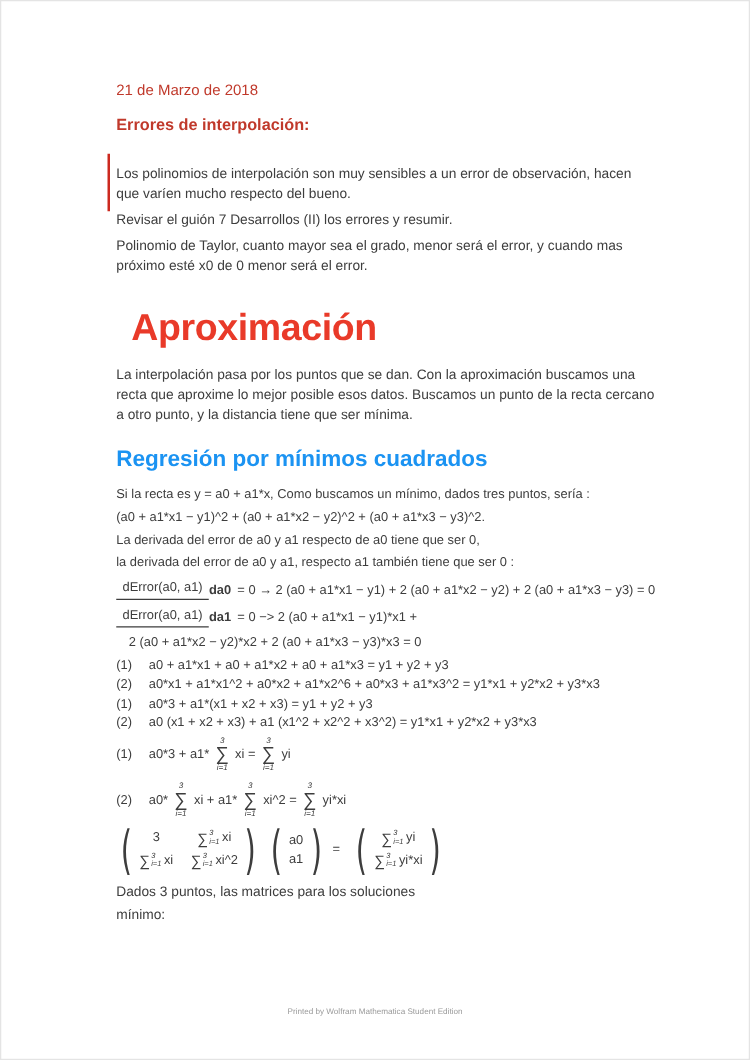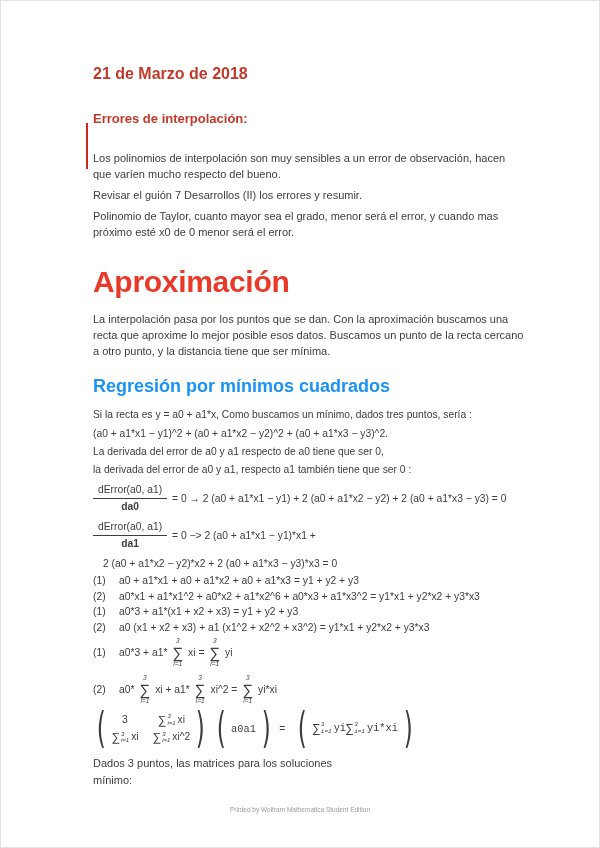--- a/index.html
+++ b/index.html
@@ -10,46 +10,46 @@
   }
   .page{
     position:absolute;inset:0;box-sizing:border-box;
     border:1px solid #e4e4e4;background:#ffffff;
     padding:64px 56px 0 92px;
   }
   .change-bar{
     position:absolute;left:85px;top:122px;width:2px;height:46px;
     background:var(--red_bar,#cc291f);
   }
-  .date{color:var(--red_heading,#c0392b);font-weight:bold;font-size:16px;margin:0 0 28px;}
+  .date{color:var(--red_heading,#c0392b);font-weight:normal;font-size:12px;margin:0 0 13px;}
   .h-small{color:var(--red_heading,#c0392b);font-weight:bold;font-size:13px;margin:0 0 25px;}
   p.body{font-size:11px;line-height:1.45;margin:0 0 5px;max-width:432px;}
-  h1.big{color:var(--red_title,#e93a29);font-size:30px;line-height:1.1;font-weight:bold;margin:24px 0 14px;letter-spacing:-0.3px;}
+  h1.big{color:var(--red_title,#e93a29);font-size:30px;line-height:1.1;font-weight:bold;margin:24px 12px 14px;letter-spacing:-0.3px;}
   h2.blue{color:var(--blue_title,#1b93f2);font-size:18px;line-height:1.15;font-weight:bold;margin:16px 0 12px;}
   p.math{font-size:10.3px;line-height:1.45;margin:0 0 3.5px;white-space:nowrap;}
   p.cont{margin-left:10px;}
   .fracline{display:flex;align-items:center;margin:5px 0 6px;font-size:10.3px;white-space:nowrap;}
-  .frac{display:inline-flex;flex-direction:column;align-items:center;margin-right:5px;line-height:1.35;}
+  .frac{display:inline-flex;flex-direction:row;align-items:center;margin-right:5px;line-height:1.35;}
   .frac .num{padding:0 5px 1px;border-bottom:1px solid var(--body_text,#3d3d3d);}
   .frac .den{padding-top:1px;font-weight:bold;}
   .eqrow{display:flex;align-items:center;margin:0 0 4.5px;font-size:10.3px;white-space:nowrap;}
   .eqrow .lbl{width:26px;flex:0 0 26px;}
   .sumrow{display:flex;align-items:center;gap:4px;margin:4px 0 6px;font-size:10.3px;white-space:nowrap;}
   .sumrow .lbl{width:22px;flex:0 0 22px;}
   .bigsum{display:inline-flex;flex-direction:column;align-items:center;line-height:1;margin:0 1px;}
   .bigsum .lim{font-size:6.5px;font-style:italic;line-height:1.2;}
   .bigsum .sig{font-size:15px;line-height:1;}
   .insum{display:inline-flex;align-items:center;line-height:1;}
   .insum .sig2{font-size:12px;}
   .insum .stack{display:inline-flex;flex-direction:column;margin:0 2px 0 1px;}
   .insum .lim2{font-size:6px;font-style:italic;line-height:1.15;}
   .matrixline{display:flex;align-items:center;margin:7px 0 10px;font-size:10.3px;white-space:nowrap;}
   .paren{font-size:42px;line-height:34px;font-weight:400;transform:scaleX(0.55);color:var(--body_text,#3d3d3d);font-family:"DejaVu Sans",sans-serif;}
   .mat{display:grid;grid-template-columns:auto auto;column-gap:14px;row-gap:4px;justify-items:center;align-items:center;padding:0 2px;}
-  .vec{display:flex;flex-direction:row;row-gap:4px;align-items:flex-start;padding:0 2px;font-family:Liberation Mono, monospace;}
+  .vec{display:flex;flex-direction:column;row-gap:4px;align-items:center;padding:0 2px;}
   .mat-eq{margin:0 5px;}
   .matgroup{display:flex;align-items:center;margin-left:4px;}
   .footer{position:absolute;left:0;right:0;bottom:34px;text-align:center;
     font-size:6.5px;color:var(--footer_gray,#9a9a9a);}
 </style>
 </head>
 <body>
 
 <div class="page">
 

